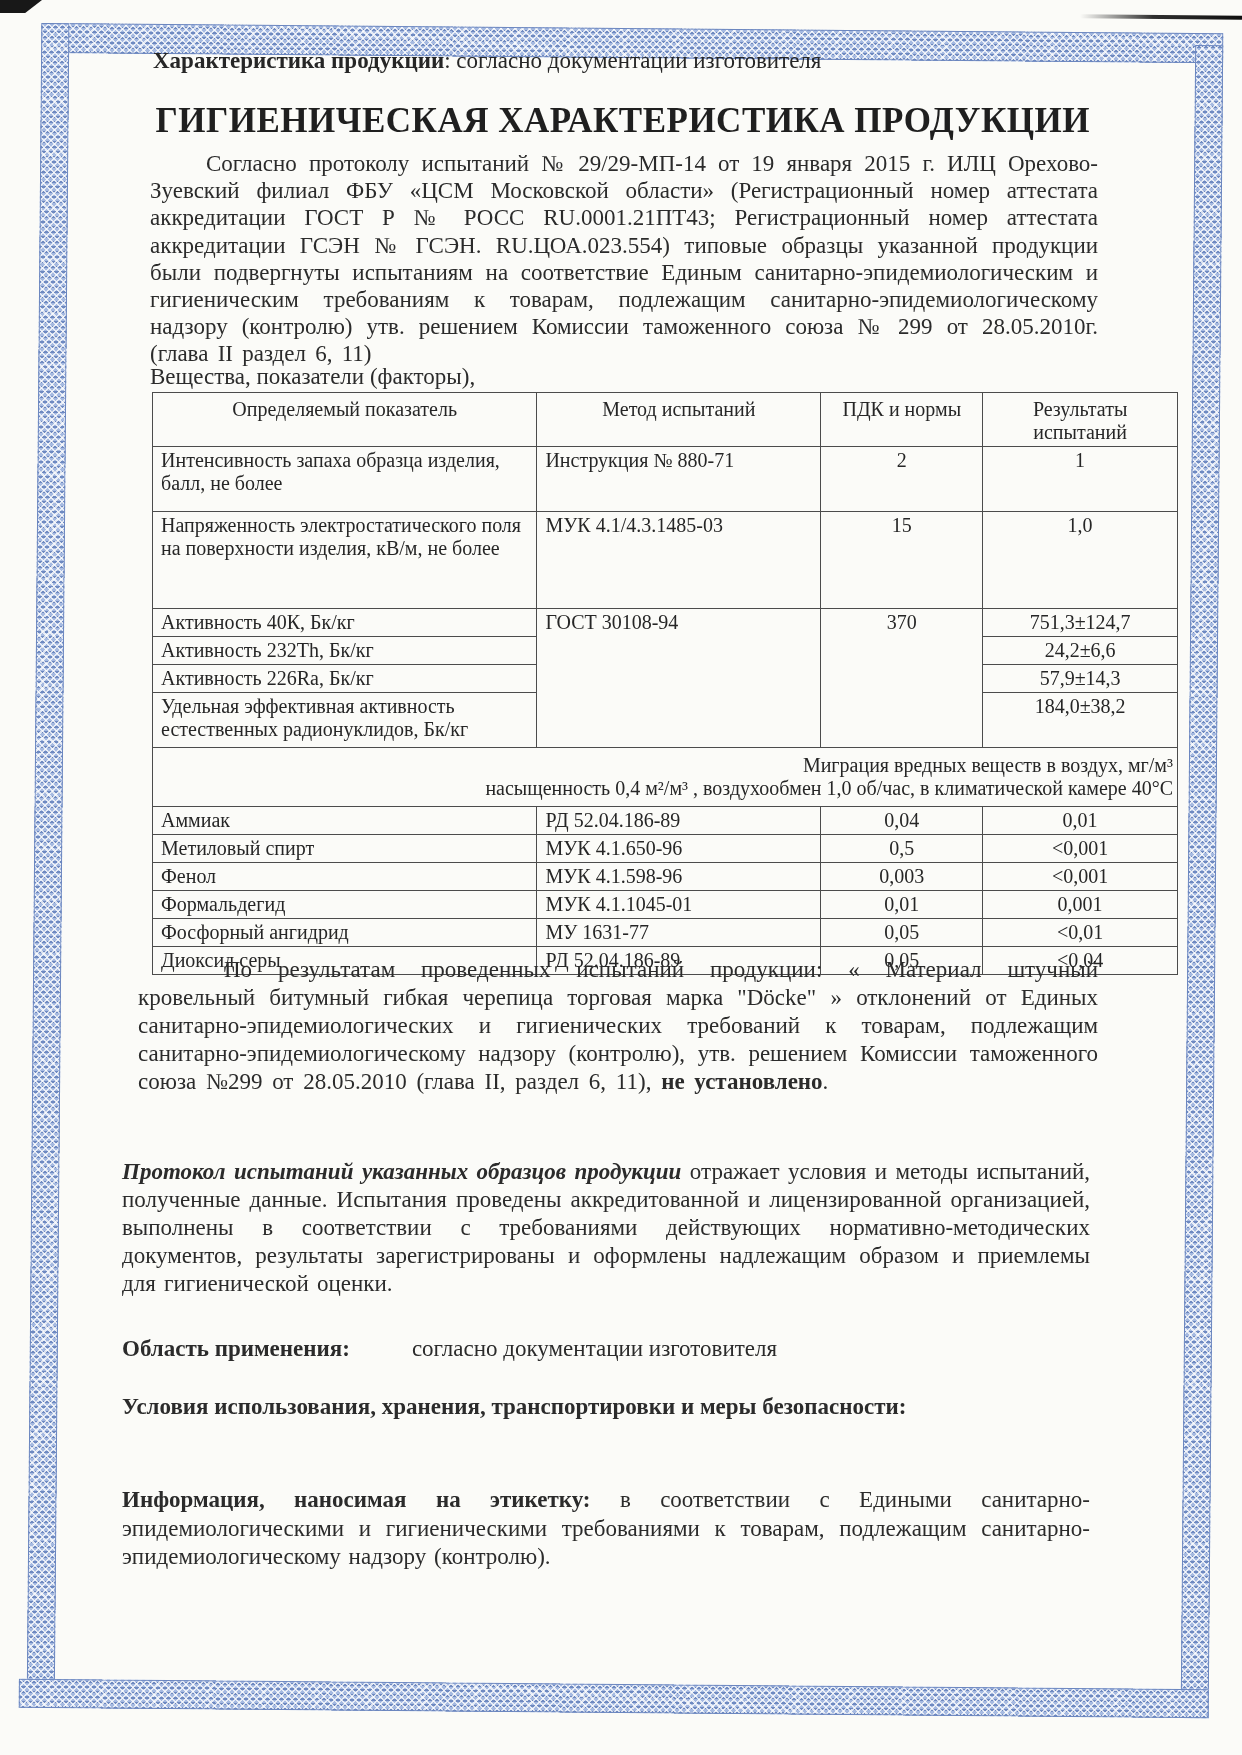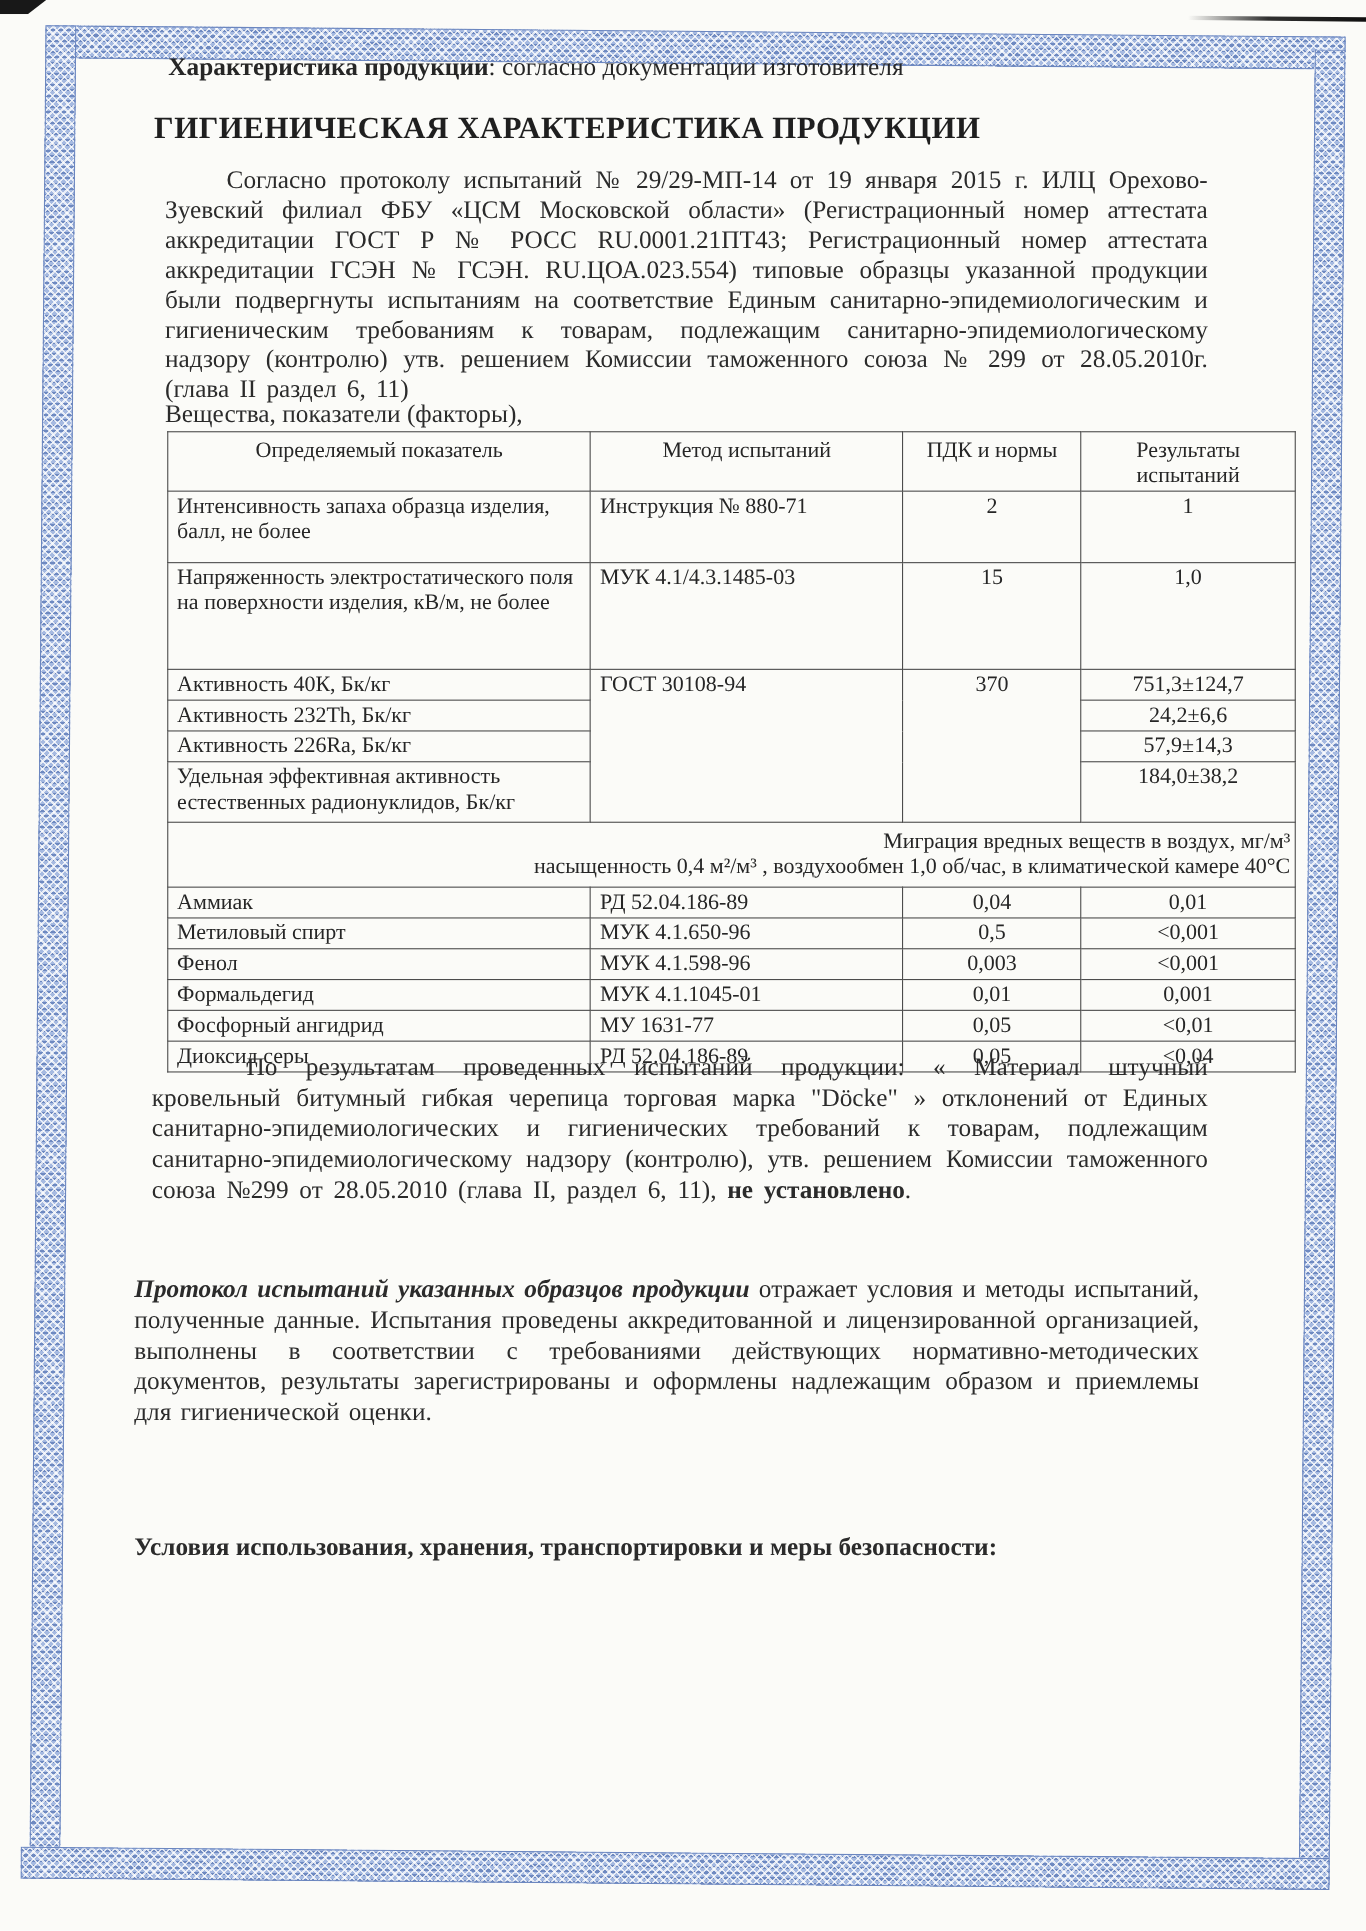--- a/index.html
+++ b/index.html
@@ -24,21 +24,21 @@
   .artifact-line{position:absolute;top:15px;left:1080px;width:162px;height:4px;z-index:4;
     background:linear-gradient(90deg, rgba(0,0,0,0), rgba(25,25,25,0.9) 45%, #101010);transform:rotate(0.5deg);}
 
   
   .content{position:absolute;left:0;top:0;width:1242px;height:1332px;z-index:3;}
   .abs{position:absolute;}
   .b{font-weight:bold;}
   .bi{font-weight:bold;font-style:italic;}
 
   .heading-line{left:153px;top:48px;width:960px;font-size:23px;color:#262626;}
-  .doc-title{left:140px;top:101px;width:950px;text-align:left;font-size:28px;font-weight:bold;color:#1f1f1f;letter-spacing:0.5px;}
+  .doc-title{left:140px;top:101px;width:950px;text-align:right;font-size:35px;font-weight:bold;color:#1f1f1f;letter-spacing:0.5px;}
   .intro-p{left:150px;top:150px;width:948px;font-size:23px;line-height:27.2px;text-align:justify;text-indent:56px;word-spacing:3.5px;color:#2b2b2b;}
   .substances-line{left:150px;top:364px;width:900px;font-size:23px;color:#2b2b2b;}
 
   
   .tbl-wrap{left:152px;top:392px;width:1026px;}
   table.t{border-collapse:collapse;width:100%;table-layout:fixed;font-size:20px;line-height:23px;color:#262626;}
   table.t td,table.t th{border:1px solid #4c4c4c;padding:2px 8px;vertical-align:top;font-weight:normal;text-align:left;overflow:hidden;}
   table.t .c{text-align:center;}
   table.t th{text-align:center;padding-top:5px;}
   tr.r-head th{height:46px;vertical-align:top;}
@@ -176,20 +176,26 @@
     </div>
 
     <div class="abs result-p">
       <span>По результатам проведенных испытаний продукции: «  Материал штучный кровельный битумный гибкая черепица  торговая марка "Döcke" » отклонений от Единых санитарно-эпидемиологических и гигиенических требований к товарам, подлежащим санитарно-эпидемиологическому надзору (контролю), утв. решением Комиссии таможенного союза №299 от 28.05.2010 (глава II, раздел 6, 11), </span><span class="b">не установлено</span><span>.</span>
     </div>
 
     <div class="abs protocol-p">
       <span class="bi">Протокол испытаний указанных образцов продукции</span><span> отражает условия и методы испытаний, полученные данные. Испытания проведены аккредитованной и лицензированной организацией, выполнены в соответствии с требованиями действующих нормативно-методических документов, результаты зарегистрированы и оформлены надлежащим образом и приемлемы для гигиенической оценки.</span>
     </div>
 
+    <div class="abs scope-line">
+      <span class="b">Область применения:</span><span class="val">согласно документации изготовителя</span>
+    </div>
 
     <div class="abs storage-block">
       <div class="b">Условия использования, хранения, транспортировки и меры безопасности:</div>
     </div>
 
+    <div class="abs info-p">
+      <span class="b">Информация, наносимая на этикетку:</span><span> в соответствии с Едиными санитарно-эпидемиологическими и гигиеническими требованиями к товарам, подлежащим санитарно-эпидемиологическому надзору (контролю).</span>
+    </div>
 
   </div>
 </div>
 
 </body></html>

